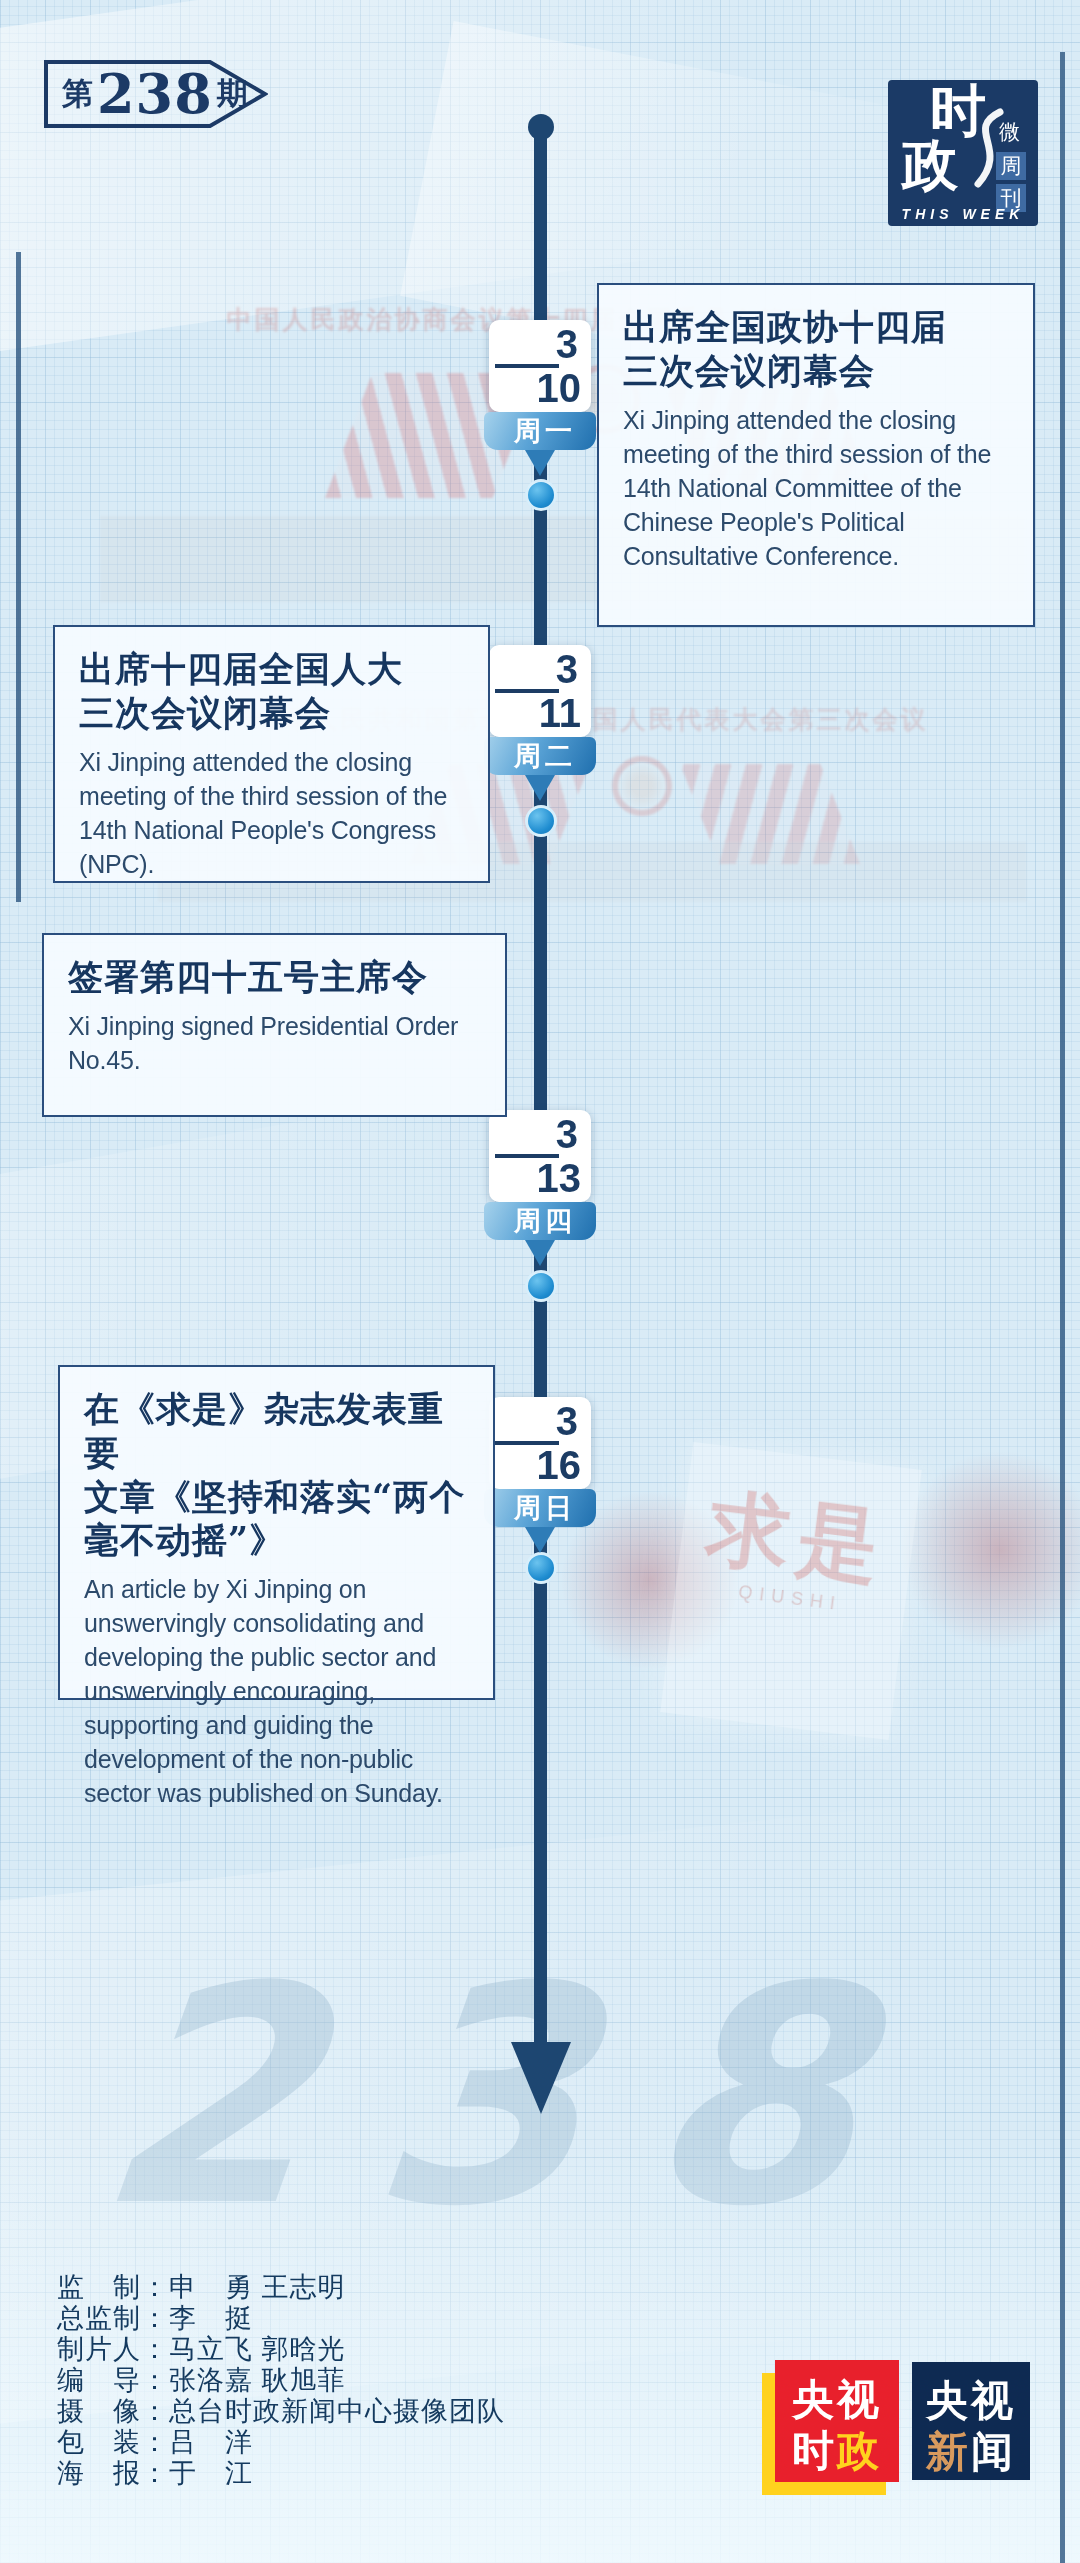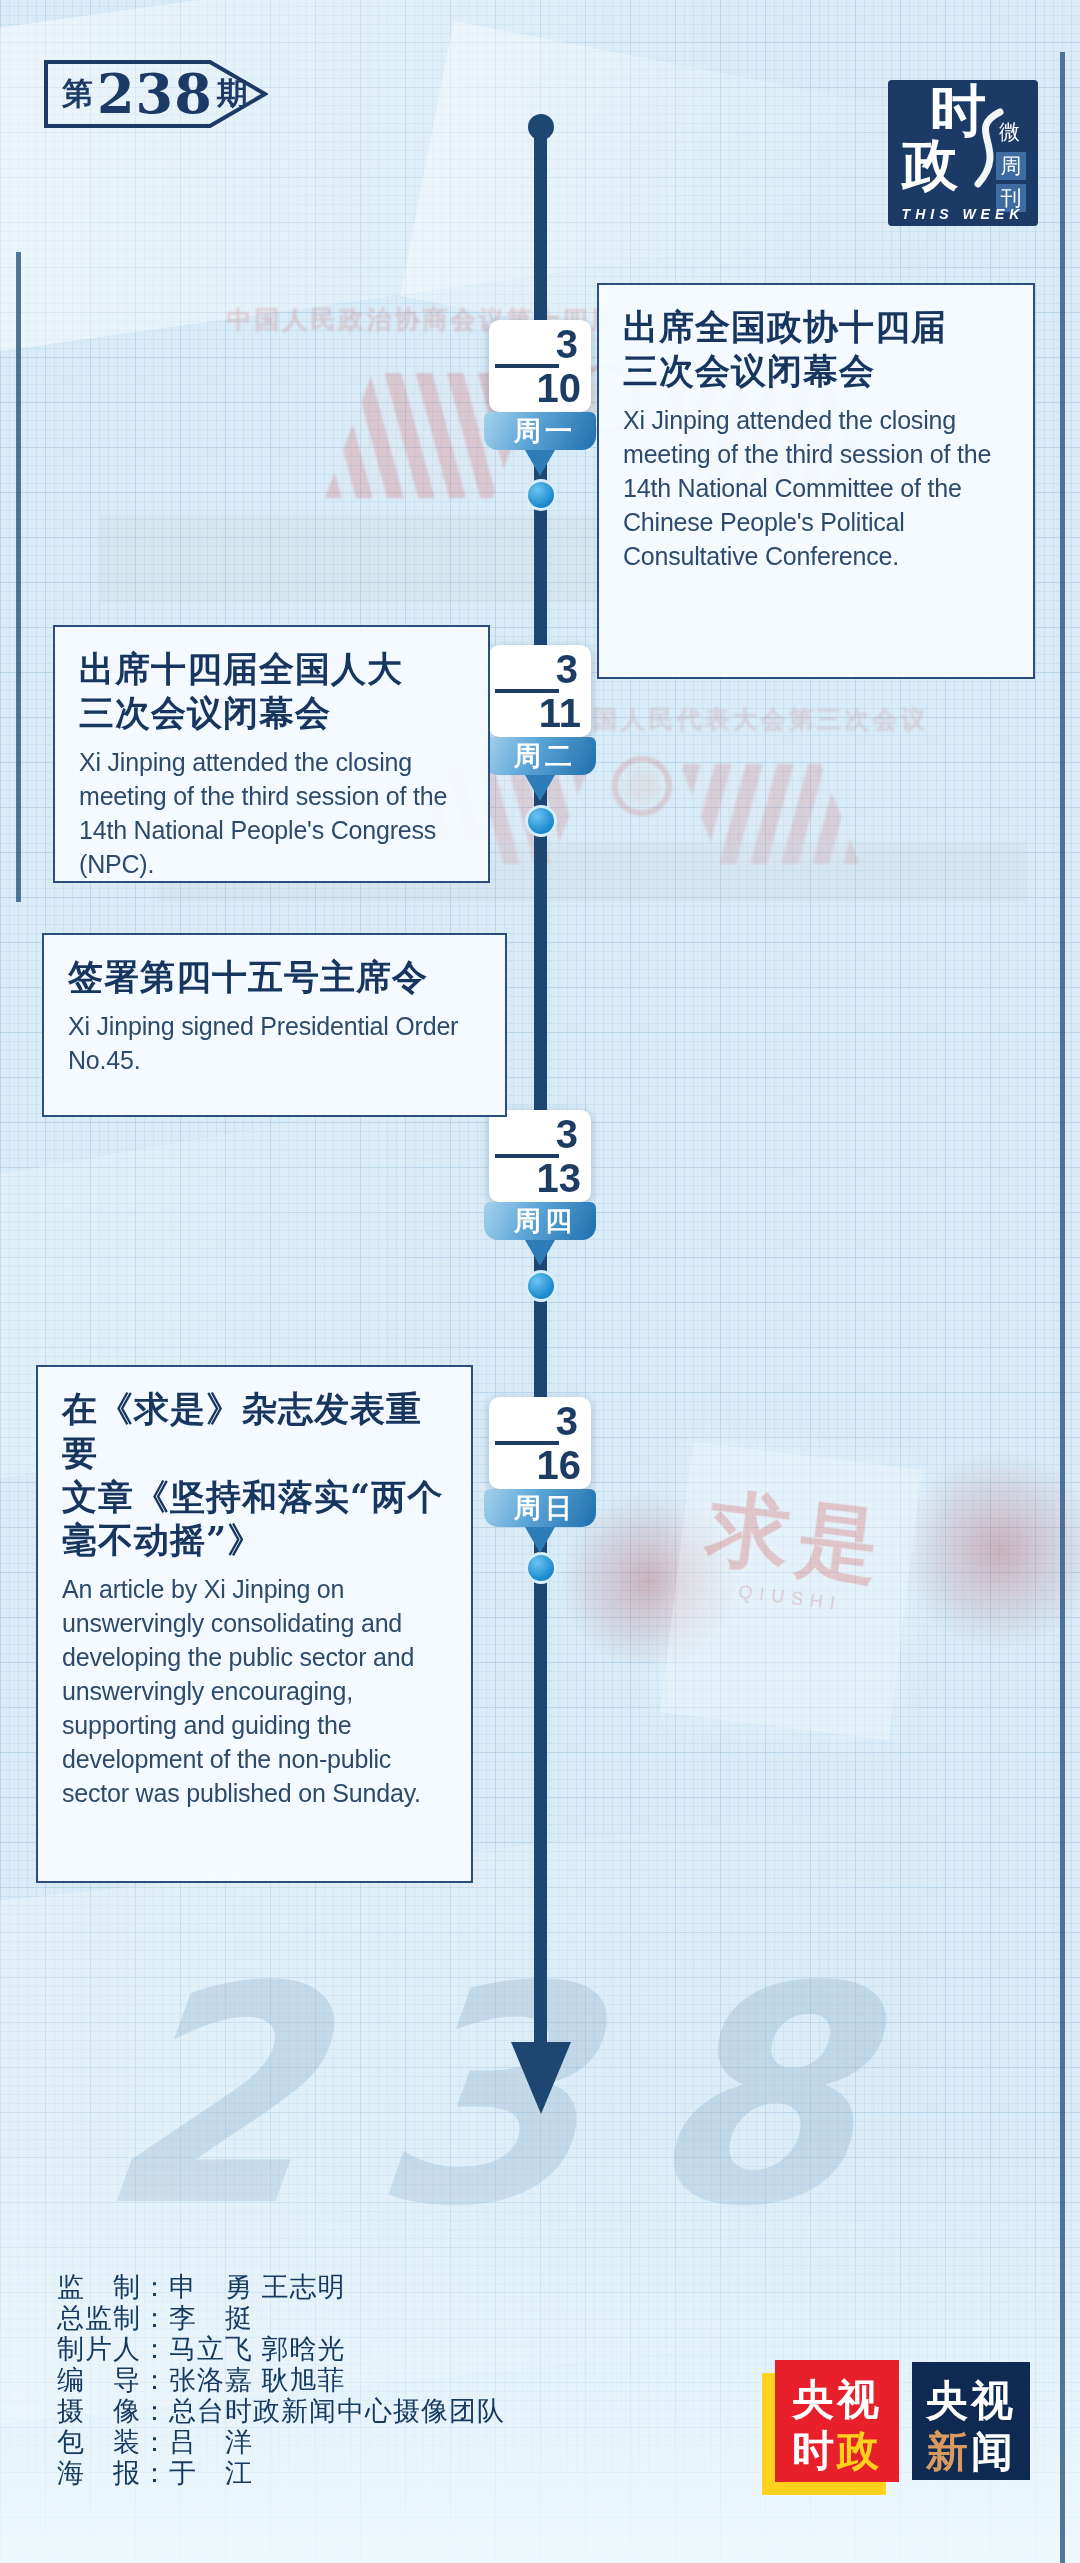--- a/index.html
+++ b/index.html
@@ -219,39 +219,39 @@
   <div class="datebadge" style="top:1397px">
     <div class="db-box">
       <span class="db-month">3</span>
       <div class="db-bar"></div>
       <span class="db-day">16</span>
     </div>
     <div class="db-week">周日</div>
     <div class="db-pointer"></div>
   </div>
 
-  <section class="card" style="left:597px;top:283px;width:438px;height:396px">
+  <section class="card" style="left:597px;top:283px;width:438px;height:344px">
     <h2 class="card-title">出席全国政协十四届
 三次会议闭幕会</h2>
     <p class="card-body">Xi Jinping attended the closing meeting of the third session of the 14th National Committee of the Chinese People's Political Consultative Conference.</p>
   </section>
 
   <section class="card" style="left:53px;top:625px;width:437px;height:258px">
     <h2 class="card-title">出席十四届全国人大
 三次会议闭幕会</h2>
     <p class="card-body">Xi Jinping attended the closing meeting of the third session of the 14th National People's Congress (NPC).</p>
   </section>
 
   <section class="card" style="left:42px;top:933px;width:465px;height:184px">
     <h2 class="card-title">签署第四十五号主席令</h2>
     <p class="card-body">Xi Jinping signed Presidential Order No.45.</p>
   </section>
 
 
-  <section class="card" style="left:36px;top:1365px;width:437px;height:518px">
+  <section class="card" style="left:58px;top:1365px;width:437px;height:335px">
     <h2 class="card-title">在《求是》杂志发表重要
 文章《坚持和落实“两个
 毫不动摇”》</h2>
     <p class="card-body">An article by Xi Jinping on unswervingly consolidating and developing the public sector and unswervingly encouraging, supporting and guiding the development of the non-public sector was published on Sunday.</p>
   </section>
 
   <div class="credits">
     <div class="credit-line">监　制：申　勇 王志明</div>
     <div class="credit-line">总监制：李　挺</div>
     <div class="credit-line">制片人：马立飞 郭晗光</div>

